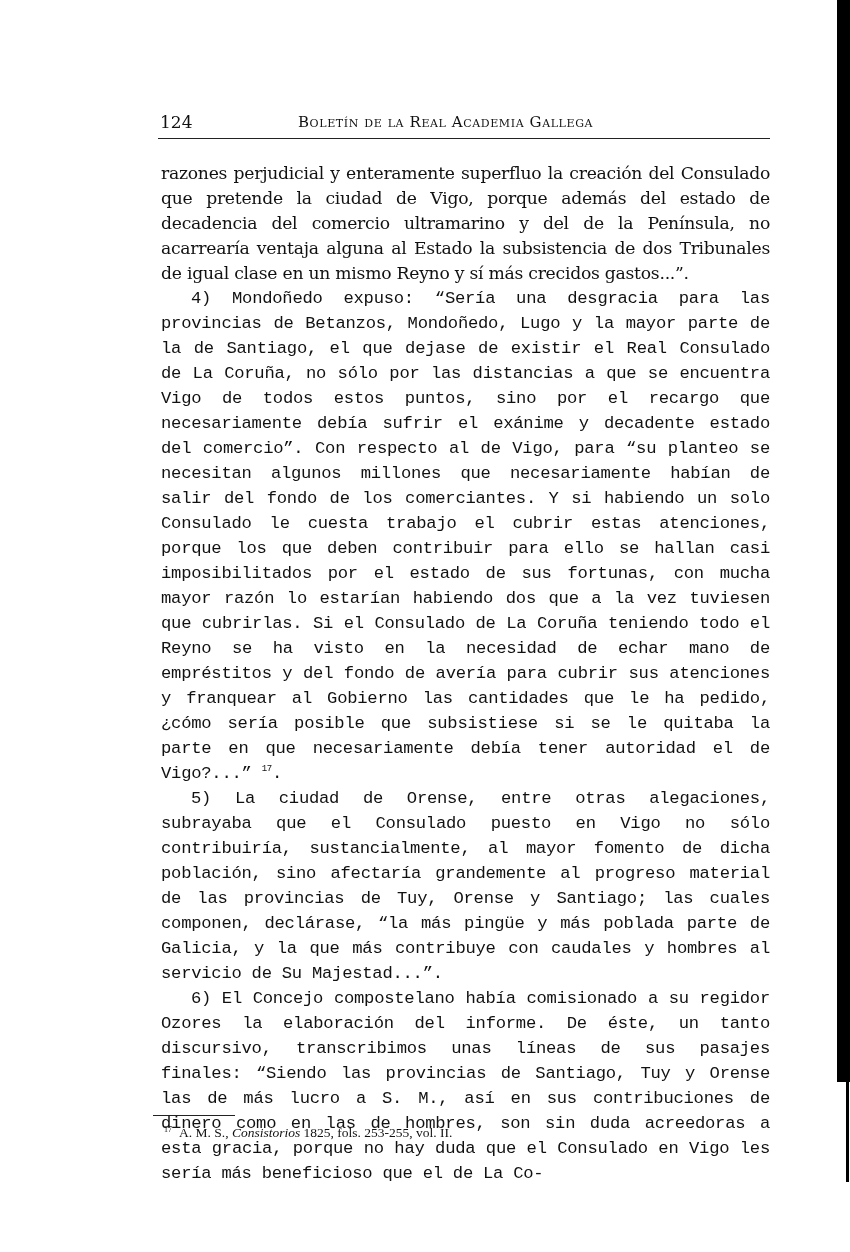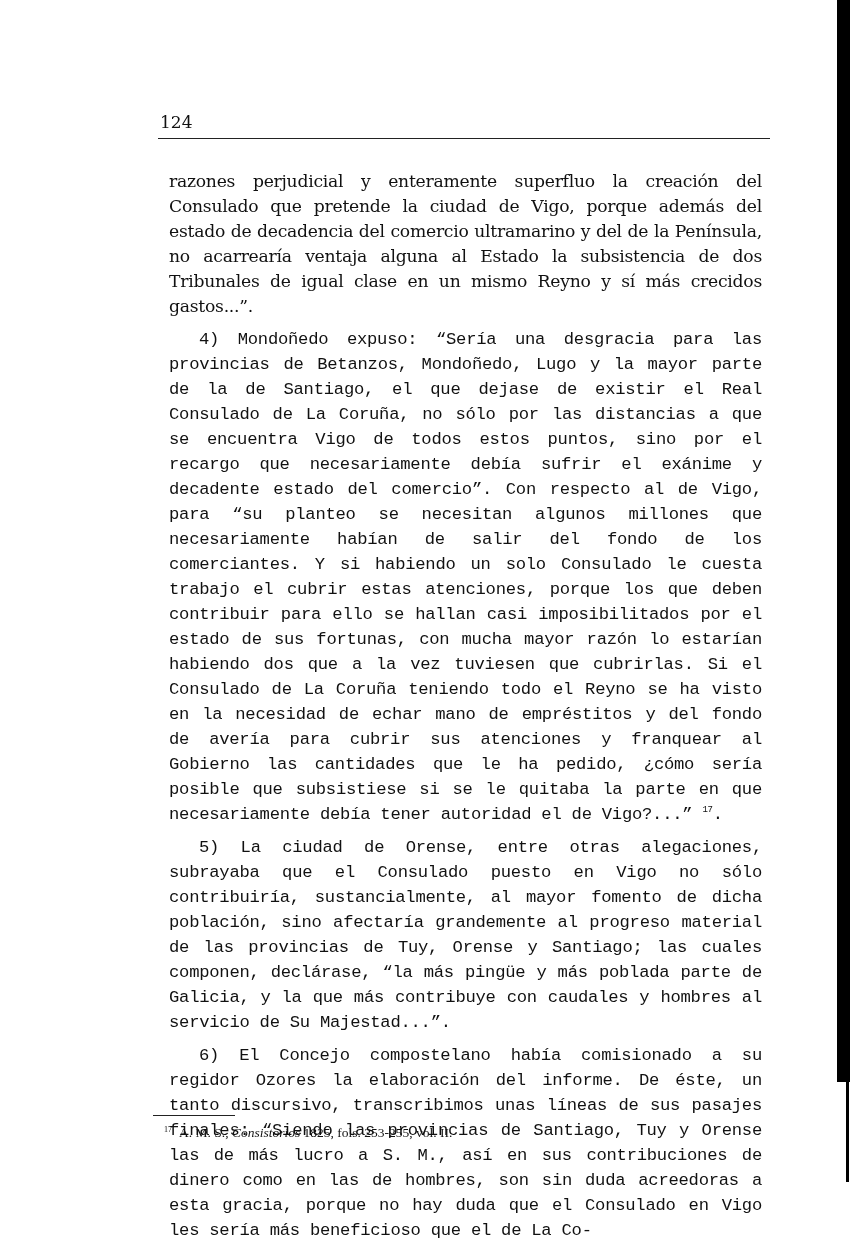--- a/index.html
+++ b/index.html
@@ -69,21 +69,21 @@
     top: 161px;
     width: 609px;
     font-size: 17.2px;
     line-height: 25px;
     text-align: justify;
     font-family: "DejaVu Serif", serif;
     letter-spacing: -0.25px;
     word-spacing: 0px;
   }
   .body-text p {
-    margin: 8px;
+    margin: 0;
   }
   .body-text p.indent {
     text-indent: 30px;
     font-family: Liberation Mono, monospace;
   }
   .body-text p.cont {
     text-indent: 0;
   }
   sup.fn-ref {
     font-size: 9px;
@@ -116,20 +116,21 @@
   }
 </style>
 </head>
 <body>
 
 <div class="scan-edge"></div>
 <div class="scan-edge-tail"></div>
 
 <header class="running-head">
   <span class="page-number">124</span>
+  <span class="journal-title">Boletín de la Real Academia Gallega</span>
 </header>
 <div class="head-rule"></div>
 
 <main class="body-text">
   <p class="cont">razones perjudicial y enteramente superfluo la creación del Consulado que pretende la ciudad de Vigo, porque además del estado de decadencia del comercio ultramarino y del de la Península, no acarrearía ventaja alguna al Estado la subsistencia de dos Tribunales de igual clase en un mismo Reyno y sí más crecidos gastos...”.</p>
   <p class="indent"><span>4)  Mondoñedo expuso: “Sería una desgracia para las provincias de Betanzos, Mondoñedo, Lugo y la mayor parte de la de Santiago, el que dejase de existir el Real Consulado de La Coruña, no sólo por las distancias a que se encuentra Vigo de todos estos puntos, sino por el recargo que necesariamente debía sufrir el exánime y decadente estado del comercio”. Con respecto al de Vigo, para “su planteo se necesitan algunos millones que necesariamente habían de salir del fondo de los comerciantes. Y si habiendo un solo Consulado le cuesta trabajo el cubrir estas atenciones, porque los que deben contribuir para ello se hallan casi imposibilitados por el estado de sus fortunas, con mucha mayor razón lo estarían habiendo dos que a la vez tuviesen que cubrirlas. Si el Consulado de La Coruña teniendo todo el Reyno se ha visto en la necesidad de echar mano de empréstitos y del fondo de avería para cubrir sus atenciones y franquear al Gobierno las cantidades que le ha pedido, ¿cómo sería posible que subsistiese si se le quitaba la parte en que necesariamente debía tener autoridad el de Vigo?...” </span><sup class="fn-ref">17</sup><span>.</span></p>
   <p class="indent">5)  La ciudad de Orense, entre otras alegaciones, subrayaba que el Consulado puesto en Vigo no sólo contribuiría, sustancialmente, al mayor fomento de dicha población, sino afectaría grandemente al progreso material de las provincias de Tuy, Orense y Santiago; las cuales componen, declárase, “la más pingüe y más poblada parte de Galicia, y la que más contribuye con caudales y hombres al servicio de Su Majestad...”.</p>
   <p class="indent">6)  El Concejo compostelano había comisionado a su regidor Ozores la elaboración del informe. De éste, un tanto discursivo, transcribimos unas líneas de sus pasajes finales: “Siendo las provincias de Santiago, Tuy y Orense las de más lucro a S. M., así en sus contribuciones de dinero como en las de hombres, son sin duda acreedoras a esta gracia, porque no hay duda que el Consulado en Vigo les sería más beneficioso que el de La Co-</p>
 </main>
 

